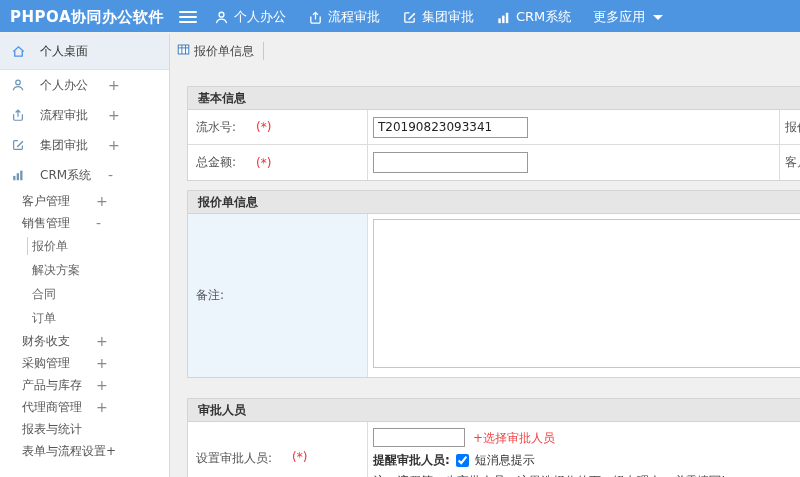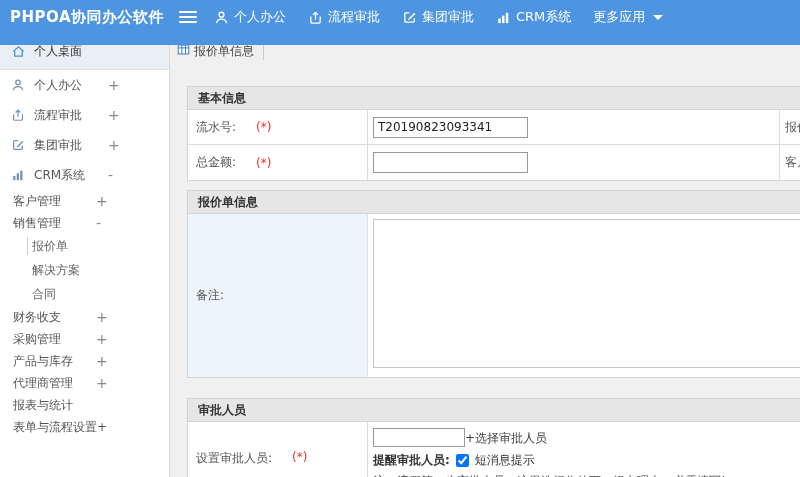--- a/index.html
+++ b/index.html
@@ -1,32 +1,32 @@
 <!DOCTYPE html>
 <html><head>
 <meta charset="utf-8">
 <style>
   * { margin:0; padding:0; box-sizing:border-box; }
   html,body { width:800px; height:477px; overflow:hidden; background:#f0f0f0;
     font-family:"DejaVu Sans", sans-serif; font-size:12px; color:#333; }
-  .topbar { position:absolute; left:0; top:0; width:800px; height:45px; background:#4e95e1; color:#fff; z-index:5; }
+  .topbar { position:absolute; left:0; top:0; width:800px; height:32px; background:#4e95e1; color:#fff; z-index:5; }
   .logo { position:absolute; left:10px; top:8px; font-size:15px; font-weight:bold; letter-spacing:.5px; }
   .hamburger { position:absolute; left:179px; top:11px; width:18px; height:12px; cursor:pointer; }
   .hamburger span { display:block; height:2px; background:#fff; margin-bottom:3px; border-radius:1px; }
   .topnav { position:absolute; left:214px; top:0; height:34px; display:flex; align-items:center; gap:22px; }
   .topnav-item { display:flex; align-items:center; gap:5px; font-size:13px; cursor:pointer; white-space:nowrap; }
   .topnav-item svg { display:block; }
   .caret { width:0; height:0; border-left:5px solid transparent; border-right:5px solid transparent; border-top:5px solid #fff; margin-left:3px; }
 
   .sidebar { position:absolute; left:0; top:34px; width:170px; height:443px; background:#fff; border-right:1px solid #d9d9d9; }
-  .side-item { position:relative; display:flex; align-items:center; gap:8px; padding-left:10px; height:30px; color:#555; cursor:pointer;text-align:right; }
+  .side-item { position:relative; display:flex; align-items:center; gap:14px; padding-left:10px; height:30px; color:#555; cursor:pointer;text-align:right; }
   .side-item.top { height:36px; background:#e9eff5; border-bottom:1px solid #e2e2e2; color:#333; }
   .side-item .sicon { width:16px; height:16px; display:flex; align-items:center; justify-content:center; }
   .expand { position:absolute; left:108px; color:#888; font-size:14px; font-weight:normal; }
-  .side-sub { height:22px; padding-left:13px; }
+  .side-sub { height:22px; padding-left:22px; }
   .side-sub .expand { left:96px; }
   .side-subsub { height:24px; padding-left:32px; color:#666; }
   .indicator { position:absolute; left:27px; top:3px; bottom:3px; width:1px; background:#c5d2de; }
 
   .main { position:absolute; left:171px; top:34px; width:629px; height:443px; background:#f0f0f0; overflow:hidden; }
   .tabbar { height:34px; display:flex; align-items:center; padding-left:4px; }
   .tab-info { display:flex; align-items:center; gap:4px; padding:0 9px 0 2px; color:#444; cursor:pointer; border-right:1px solid #c9c9c9; height:18px; }
   .tab-add { margin-left:7px; display:inline-flex; align-items:center; gap:5px; padding:3px 9px 4px 7px;
     border-radius:3px; border:1px solid #235a9b; color:#fff; font-weight:bold; cursor:pointer;
     background:linear-gradient(#5ba3e9, #2e6cb6); box-shadow:inset 0 1px 0 rgba(255,255,255,.35); }
@@ -50,21 +50,21 @@
   .row-remark { height:163px; }
   .remark-label { width:180px; min-width:180px; background:#edf5fc; border-right:1px solid #d7e2ec;
     display:flex; align-items:center; padding-left:8px; color:#555; }
   .remark-field { flex:1; padding:5px 0 0 5px; }
   .remark-field textarea { width:560px; height:149px; border:1px solid #c6c6c6; resize:none;
     font-family:"DejaVu Sans", sans-serif; font-size:12px; padding:3px; }
   .row-approval { height:90px; }
   .approval-label { align-items:flex-start; padding-top:28px; }
   .approval-field { display:block; padding:6px 0 0 5px; border-right:none; width:auto; flex:1; }
   .small-input { width:92px; height:19px; border:1px solid #999; font-size:12px; padding:1px 3px; }
-  .choose-link { color:#404040; cursor:pointer; text-decoration:none; }
+  .choose-link { color:#ef4444; margin-left:8px; cursor:pointer; text-decoration:none; }
   .remind-line { margin-top:5px; display:flex; align-items:center; gap:4px; color:#333; }
   .remind-line b { font-weight:bold; }
   .remind-line input { width:13px; height:13px; margin:0 2px; }
   .note-line { margin-top:4px; color:#444; }
 </style>
 </head>
 <body>
 
 <div class="topbar">
   <div class="logo">PHPOA协同办公软件</div>
@@ -178,20 +178,23 @@
   </div>
   <div class="side-item side-subsub">
     <span class="indicator"></span>
     <span>报价单</span>
   </div>
   <div class="side-item side-subsub">
     <span>解决方案</span>
   </div>
   <div class="side-item side-subsub">
     <span>合同</span>
+  </div>
+  <div class="side-item side-subsub">
+    <span>订单</span>
   </div>
   <div class="side-item side-sub">
     <span>财务收支</span>
     <span class="expand">+</span>
   </div>
   <div class="side-item side-sub">
     <span>采购管理</span>
     <span class="expand">+</span>
   </div>
   <div class="side-item side-sub">

